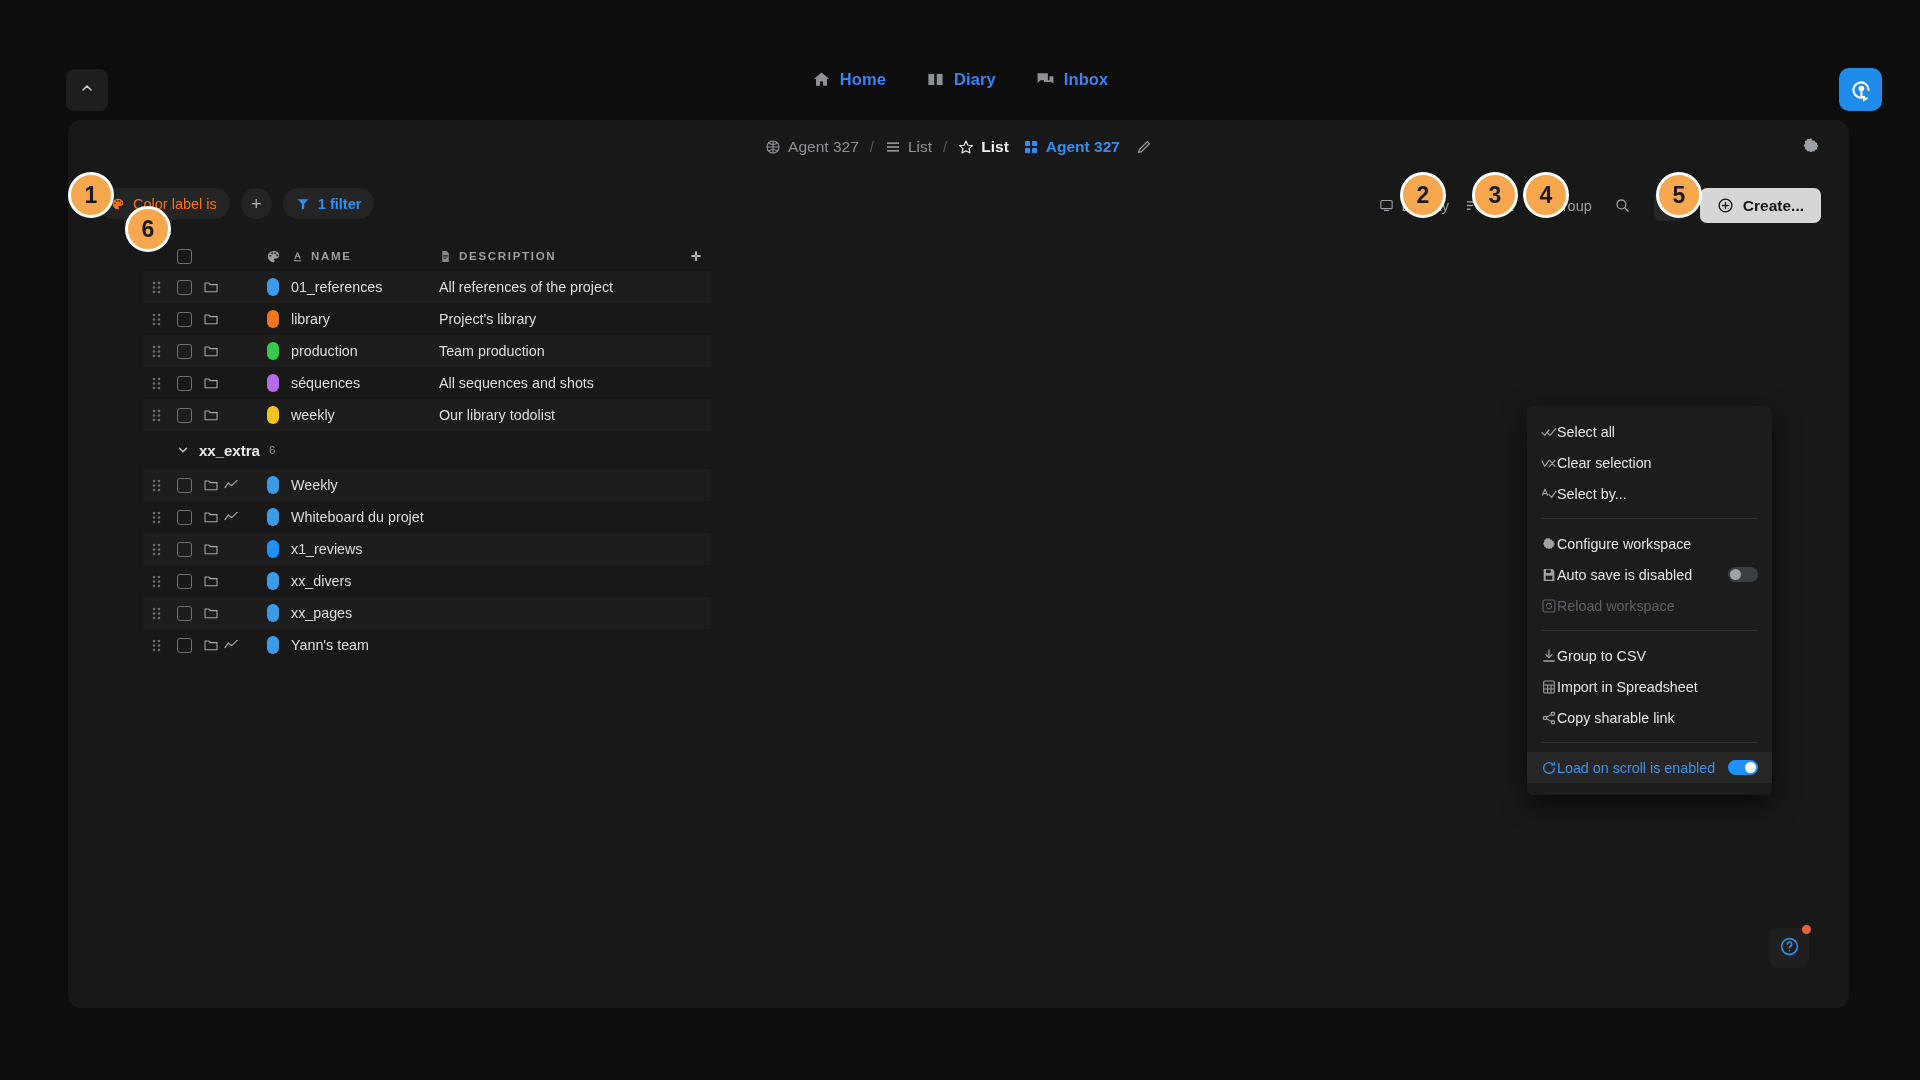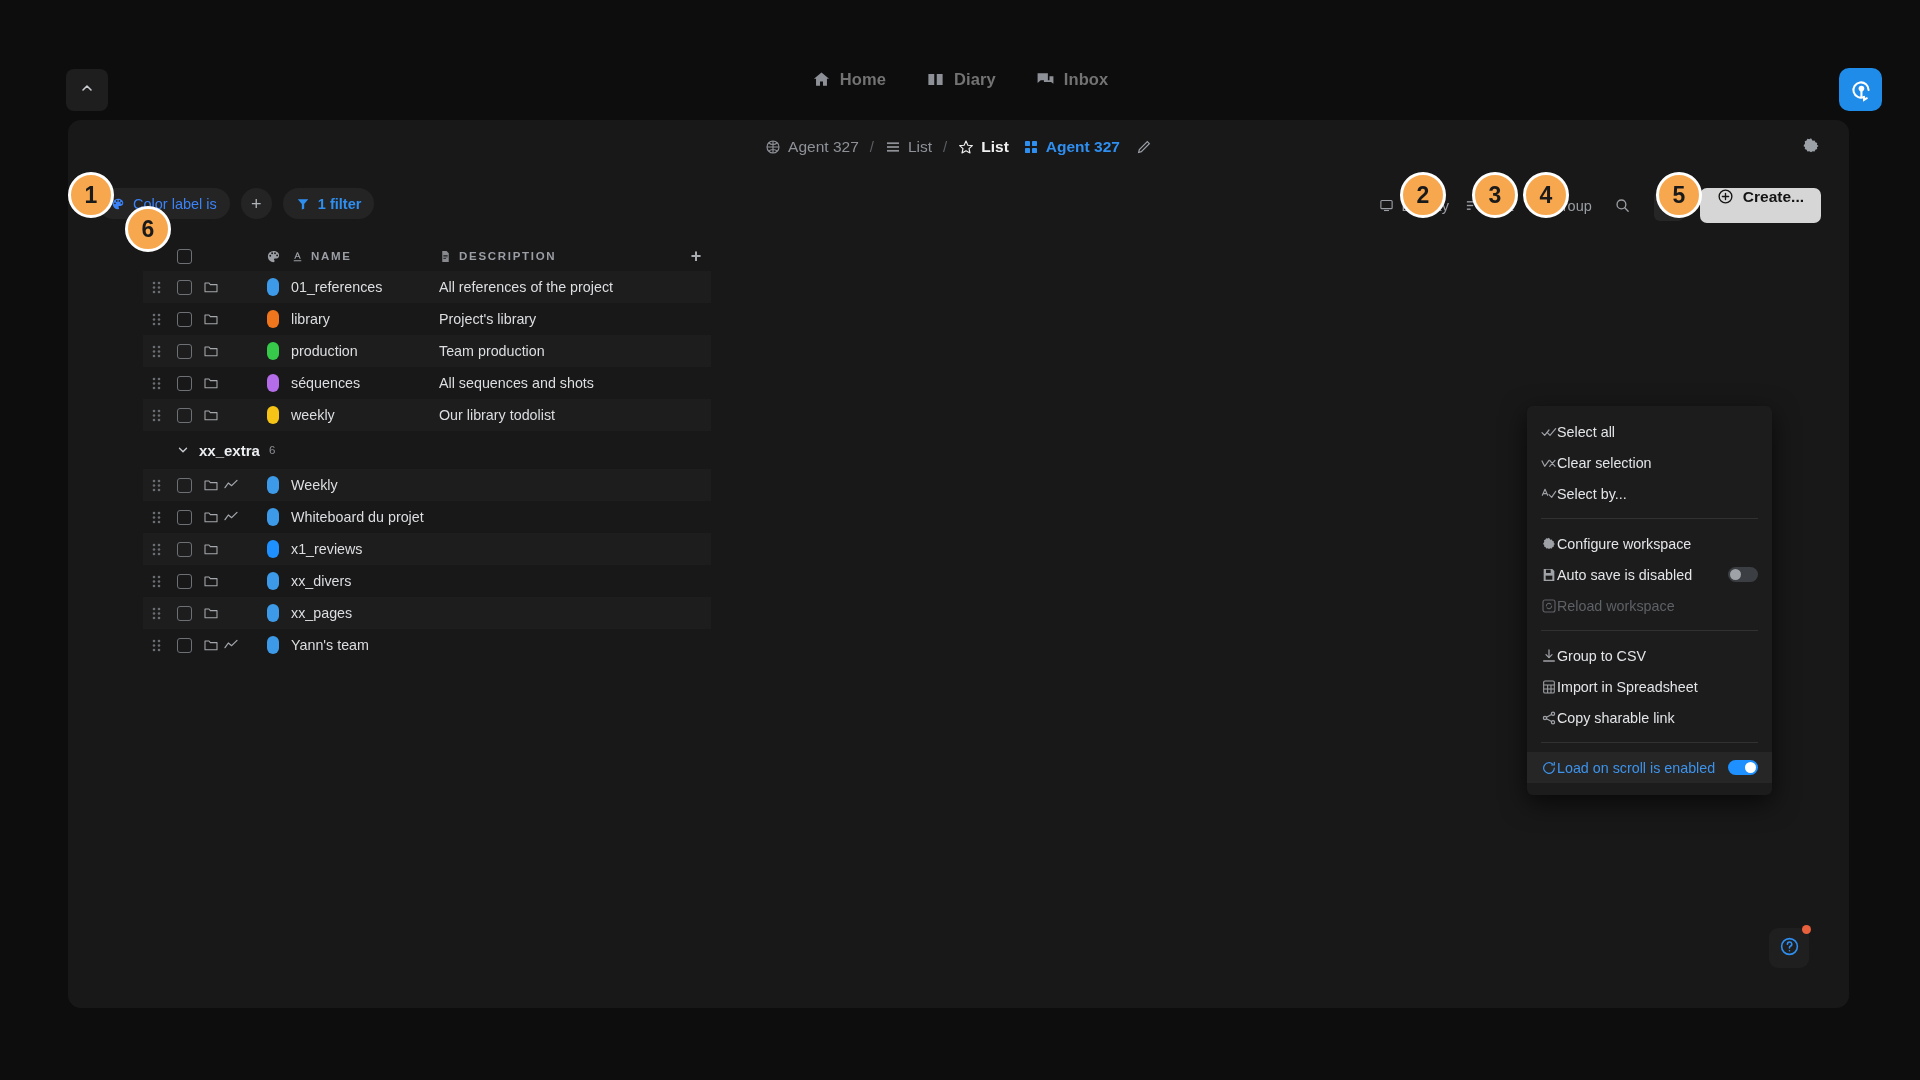--- a/index.html
+++ b/index.html
@@ -18,21 +18,21 @@
     background: #1e1e1e; border-radius: 8px; display: flex;
     align-items: center; justify-content: center;
   }
   .collapse-btn svg { width: 16px; height: 16px; }
 
   .topnav {
     position: absolute; left: 0; top: 70px; width: 1920px;
     display: flex; justify-content: center; align-items: center; gap: 40px;
   }
   .navitem { display: flex; align-items: center; gap: 9px; font-size: 16.5px;
-             color: #737373; font-weight: 600; letter-spacing: .1px; }
+             color: #3b82f6; font-weight: 600; letter-spacing: .1px; }
   .navitem .ic { width: 19px; height: 19px; display: block; color: #8d9096; }
 
   .applogo {
     position: absolute; right: 38px; top: 68px; width: 43px; height: 43px;
     background: #1e8ce8; border-radius: 10px; display: flex;
     align-items: center; justify-content: center;
   }
 
   
   .panel {
@@ -55,38 +55,38 @@
   .board {
     position: absolute; left: 0; top: 53px; width: 100%; height: 835px;
     background: #181818; border-radius: 0 0 13px 13px;
   }
 
   
   .toolrow { position: absolute; left: 0; top: 10px; width: 100%; height: 48px; }
   .filters { position: absolute; left: 30px; top: 5px; display: flex; align-items: center; gap: 11px; }
   .chip {
     display: flex; align-items: center; gap: 8px; height: 31px; padding: 0 13px;
-    border-radius: 16px; background: #242424; color: #3b82f6; font-size: 14.5px;
+    border-radius: 16px; background: #242424; color: #f97316; font-size: 14.5px;
   }
   .chip .ic { width: 14px; height: 14px; display: block; }
   .chip-round {
     width: 31px; height: 31px; border-radius: 50%; background: #242424;
     display: flex; align-items: center; justify-content: center;
     color: #b0b3b8; font-size: 18px; line-height: 1;
   }
   .chip.filter-active { color: #2f8ff0; font-weight: 700; background: #242424; }
 
   .tools { position: absolute; right: 28px; top: 5px; display: flex; align-items: center; gap: 16px; }
   .tool { display: flex; align-items: center; gap: 7px; color: #9a9da3; font-size: 14.5px; }
   .tool .ic { width: 15px; height: 15px; display: block; }
   .tool-icon { width: 30px; height: 30px; display: flex; align-items: center;
                justify-content: center; color: #9a9da3; border-radius: 6px; }
   .tool-icon.boxed { background: #262626; }
   .create-btn {
-    display: flex; gap: 9px; height: 35px; padding: 0 17px;
+    display: flex; align-items: center; gap: 9px; height: 35px; padding: 0 17px;
     background: #d6d6d6; color: #141414; border-radius: 7px;
     font-size: 15.5px; font-weight: 600;
   }
   .create-btn .ic { width: 17px; height: 17px; display: block; }
 
   
   .table { position: absolute; left: 75px; top: 68px; width: 568px; }
   .listview-title {
     text-align: center; font-size: 11.5px; letter-spacing: 2.3px;
     color: #b9bcc1; font-weight: 600; padding: 6px 0 12px 0; padding-left: 100px;

